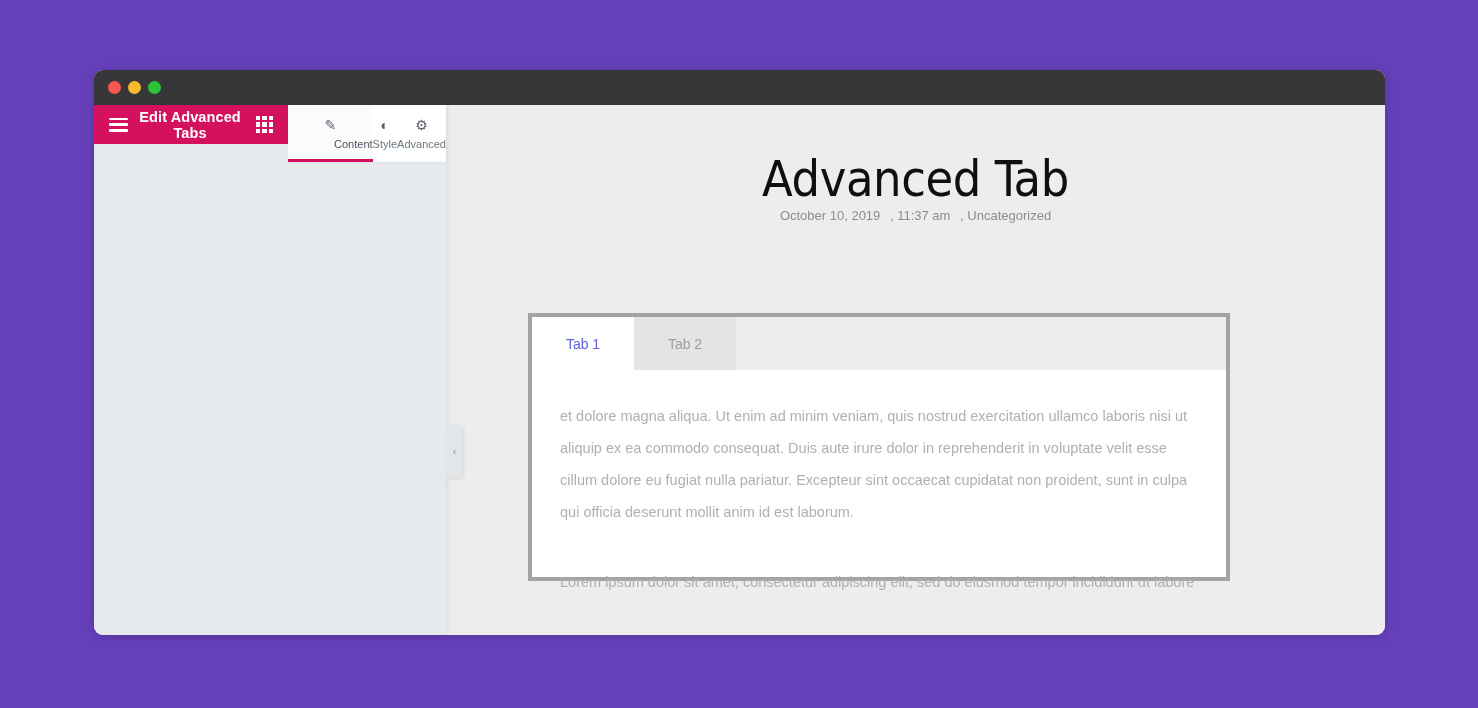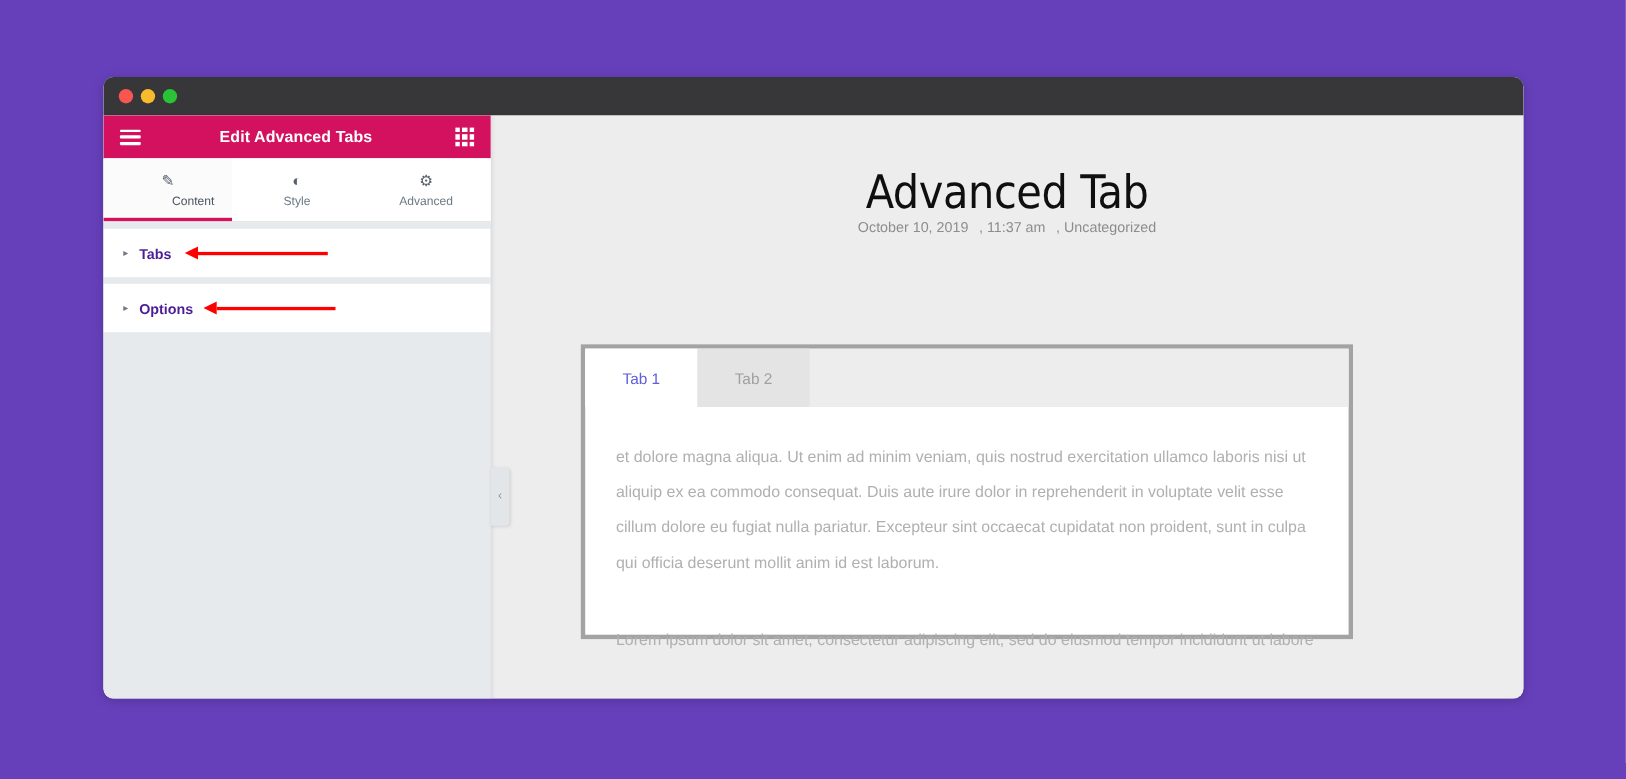--- a/index.html
+++ b/index.html
@@ -52,21 +52,21 @@
     display: flex;
     height: 530px;
   }
 
   
   #editor-panel {
     width: 352px;
     min-width: 352px;
     background: #e6eaec;
     display: flex;
-    flex-direction: column;
+    flex-direction: row;
     position: relative;
     box-shadow: 1px 0 4px rgba(0,0,0,.10);
     z-index: 4;
   }
 
   #panel-header {
     height: 39px;
     background: #d3115f;
     display: flex;
     align-items: center;
@@ -229,21 +229,21 @@
   
   #canvas {
     flex: 1;
     background: #ededed;
     position: relative;
     overflow: hidden;
   }
 
   #post-title {
     text-align: center;
-    font-size: 42px;
+    font-size: 50px;
     color: #0f0f0f;
     font-weight: normal;
     margin: 0;
     padding-top: 45px;
     letter-spacing: -0.4px;
     font-family: "Liberation Sans Narrow", "DejaVu Sans Condensed", "Liberation Sans", sans-serif;
   }
 
   #post-meta {
     text-align: center;

